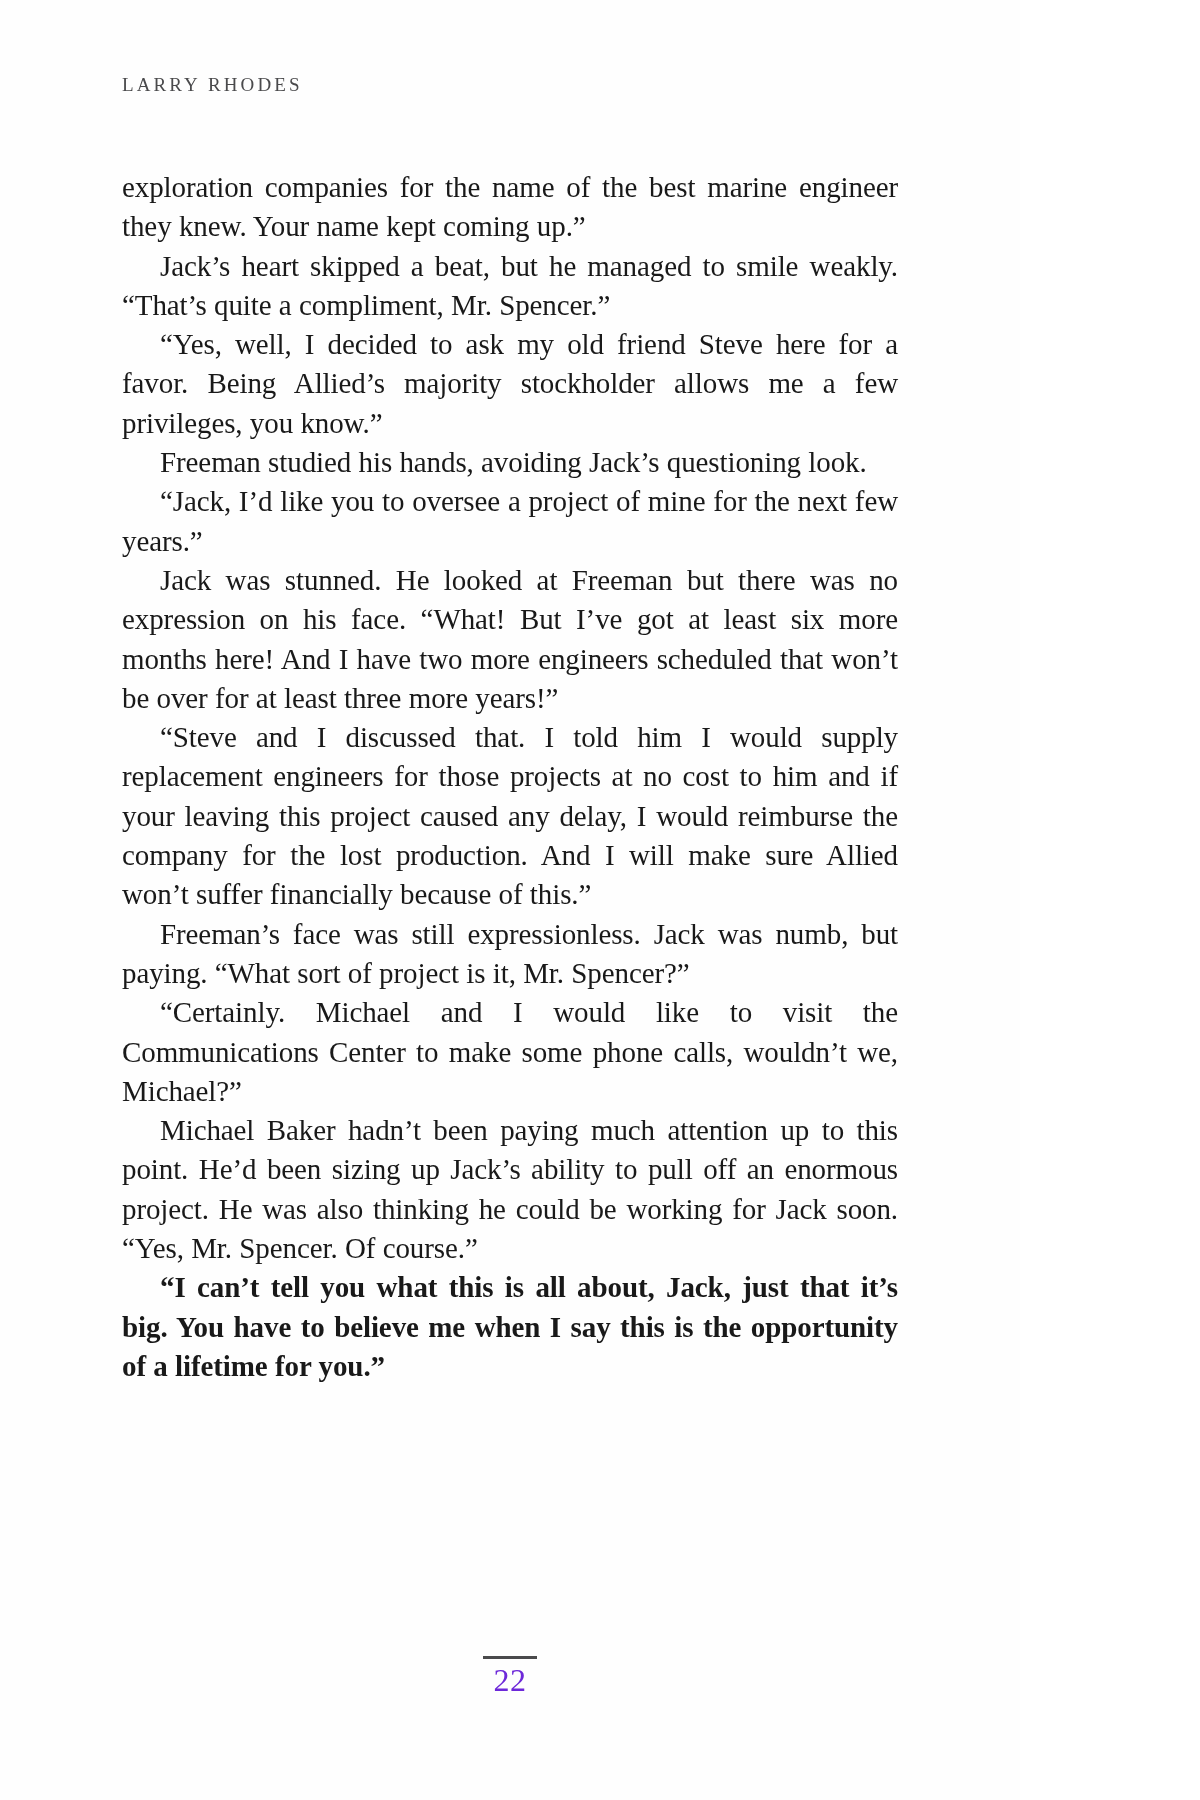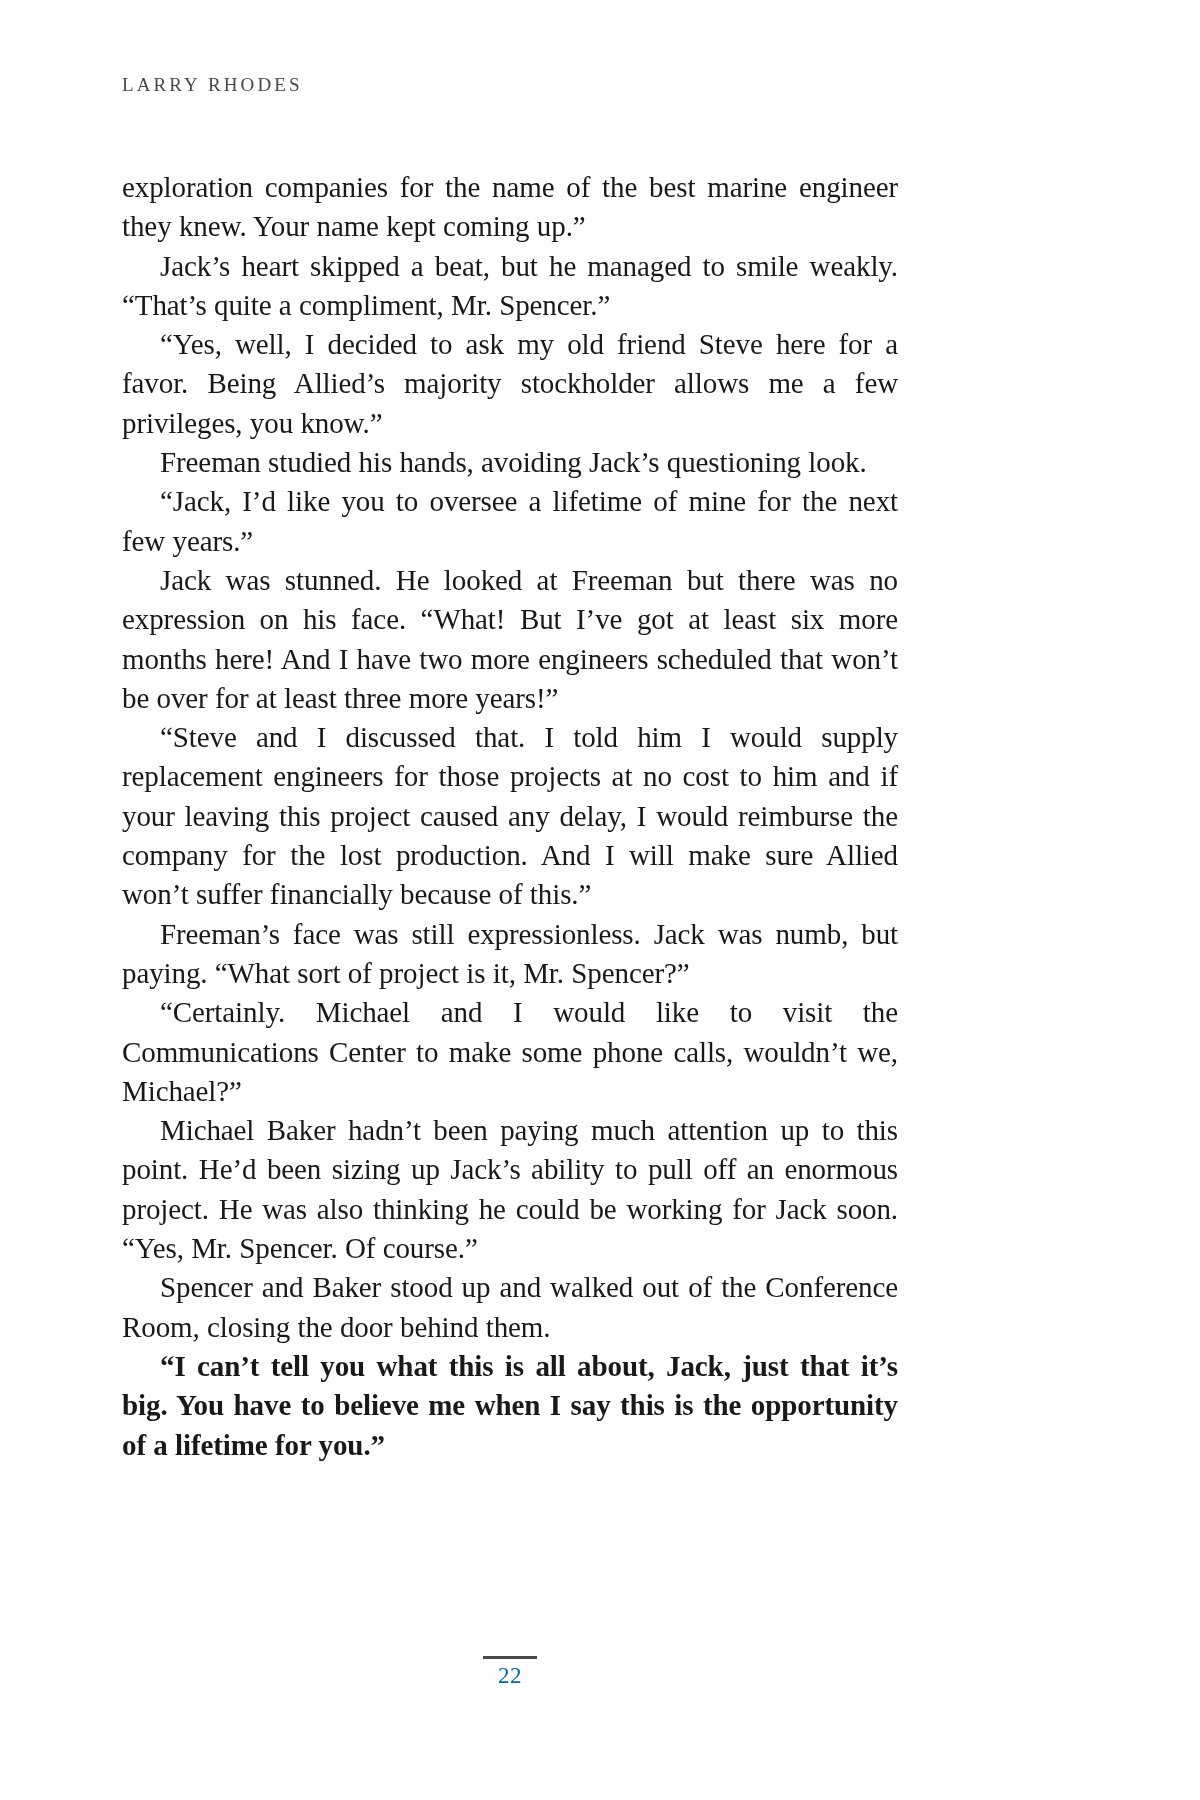--- a/index.html
+++ b/index.html
@@ -72,45 +72,44 @@
   }
   .folio-rule {
     width: 54px;
     height: 3px;
     background: #4a4a4c;
     margin: 0 auto 5px auto;
   }
   .folio-num {
     display: inline-block;
     font-family: "Liberation Serif", "DejaVu Serif", serif;
-    font-size: 23px;
-    color: #0369a1;
+    font-size: 32px;
+    color: #6d28d9;
     letter-spacing: 0.5px;
     line-height: 1;
   }
 </style>
 </head>
 <body>
 
 <div class="page">
 
   <div class="running-head">LARRY RHODES</div>
 
   <div class="textblock">
     <p class="para">exploration companies for the name of the best marine engineer they knew. Your name kept coming up.”</p>
     <p class="para indent">Jack’s heart skipped a beat, but he managed to smile weakly. “That’s quite a compliment, Mr. Spencer.”</p>
     <p class="para indent">“Yes, well, I decided to ask my old friend Steve here for a favor. Being Allied’s majority stockholder allows me a few privileges, you know.”</p>
     <p class="para indent">Freeman studied his hands, avoiding Jack’s questioning look.</p>
-    <p class="para indent">“Jack, I’d like you to oversee a lifetime of mine for the next few years.”</p>
+    <p class="para indent">“Jack, I’d like you to oversee a project of mine for the next few years.”</p>
     <p class="para indent">Jack was stunned. He looked at Freeman but there was no expression on his face. “What! But I’ve got at least six more months here! And I have two more engineers scheduled that won’t be over for at least three more years!”</p>
     <p class="para indent">“Steve and I discussed that. I told him I would supply replacement engineers for those projects at no cost to him and if your leaving this project caused any delay, I would reimburse the company for the lost production. And I will make sure Allied won’t suffer financially because of this.”</p>
     <p class="para indent">Freeman’s face was still expressionless. Jack was numb, but paying. “What sort of project is it, Mr. Spencer?”</p>
     <p class="para indent">“Certainly. Michael and I would like to visit the Communications Center to make some phone calls, wouldn’t we, Michael?”</p>
     <p class="para indent">Michael Baker hadn’t been paying much attention up to this point. He’d been sizing up Jack’s ability to pull off an enormous project. He was also thinking he could be working for Jack soon. “Yes, Mr. Spencer. Of course.”</p>
-    <p class="para indent">Spencer and Baker stood up and walked out of the Conference Room, closing the door behind them.</p>
     <p class="para indent">“I can’t tell you what this is all about, Jack, just that it’s big. You have to believe me when I say this is the opportunity of a lifetime for you.”</p>
   </div>
 
   <div class="folio">
     <div class="folio-rule"></div>
     <span class="folio-num">22</span>
   </div>
 
 </div>
 

